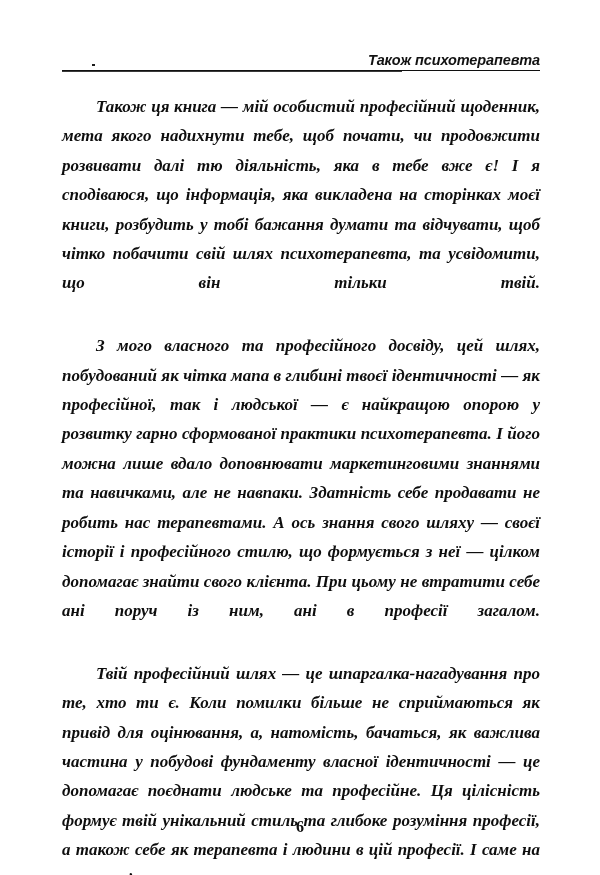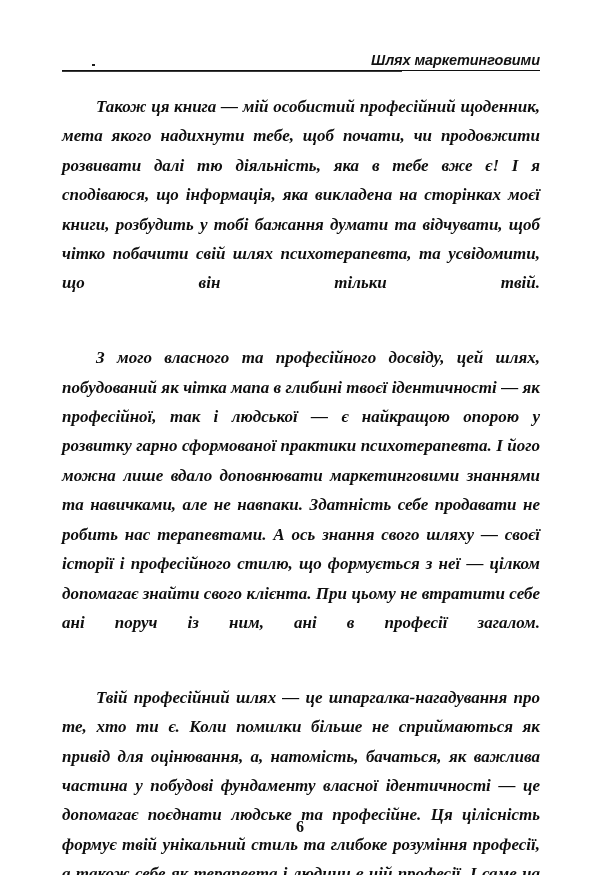--- a/index.html
+++ b/index.html
@@ -83,21 +83,21 @@
     font-style: italic;
     font-weight: bold;
     font-size: 17px;
     line-height: 29.4px;
     text-align: justify;
     text-indent: 34px;
     color: #0e0e0e;
     -webkit-font-smoothing: antialiased;
   }
   .para + .para {
-    margin-top: 16px;
+    margin-top: 4px;
   }
   
   .para::after {
     content: "";
     display: inline-block;
     width: 100%;
   }
   .para.no-stretch::after {
     display: none;
   }
@@ -115,21 +115,21 @@
     color: #101010;
   }
 </style>
 </head>
 <body>
 
 <div class="page">
 
   <div class="header-zone">
     <span class="header-dot"></span>
-    <span class="running-head">Шлях маркетинговими</span>
+    <span class="running-head">Також психотерапевта</span>
   </div>
 
   <div class="header-rule"></div>
 
   <div class="body-text">
     <p class="para">Також ця книга — мій особистий професійний щоденник, мета якого надихнути тебе, щоб почати, чи продовжити розвивати далі тю діяльність, яка в тебе вже є! І я сподіваюся, що інформація, яка викладена на сторінках моєї книги, розбудить у тобі бажання думати та відчувати, щоб чітко побачити свій шлях психотерапевта, та усвідомити, що він тільки твій.</p>
     <p class="para">З мого власного та професійного досвіду, цей шлях, побудований як чітка мапа в глибині твоєї ідентичності — як професійної, так і людської — є найкращою опорою у розвитку гарно сформованої практики психотерапевта. І його можна лише вдало доповнювати маркетинговими знаннями та навичками, але не навпаки. Здатність себе продавати не робить нас терапевтами. А ось знання свого шляху — своєї історії і професійного стилю, що формується з неї — цілком допомагає знайти свого клієнта. При цьому не втратити себе ані поруч із ним, ані в професії загалом.</p>
     <p class="para no-stretch">Твій професійний шлях — це  шпаргалка-нагадування про те, хто ти є. Коли помилки більше не сприймаються як привід для оцінювання, а, натомість, бачаться, як важлива частина у побудові фундаменту власної ідентичності — це  допомагає поєднати людське та професійне. Ця цілісність формує твій унікальний стиль та глибоке розуміння професії, а також себе як терапевта і людини в цій професії. І саме на цю енергію, яку на-</p>
   </div>
 

